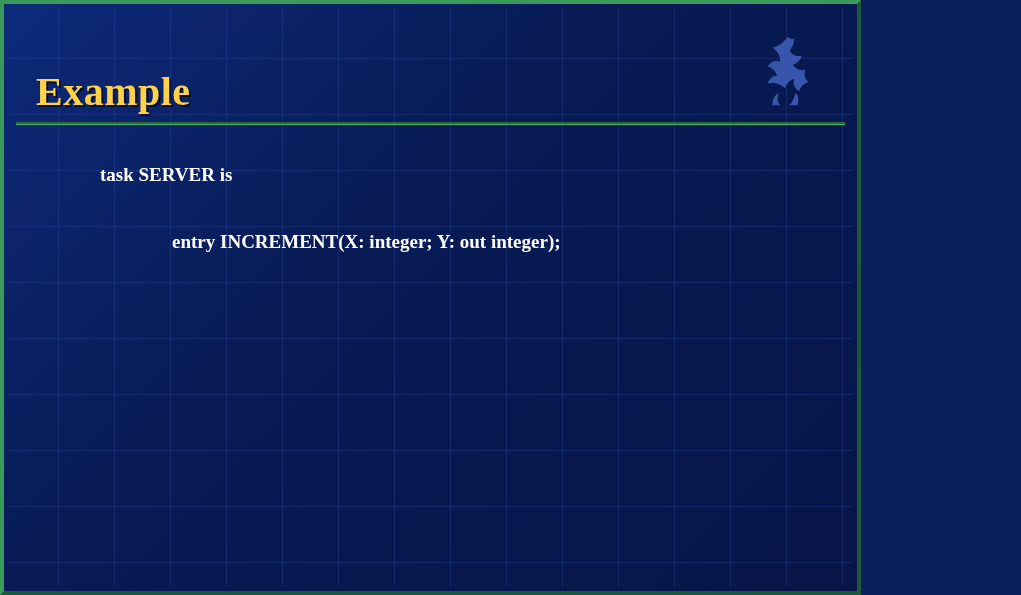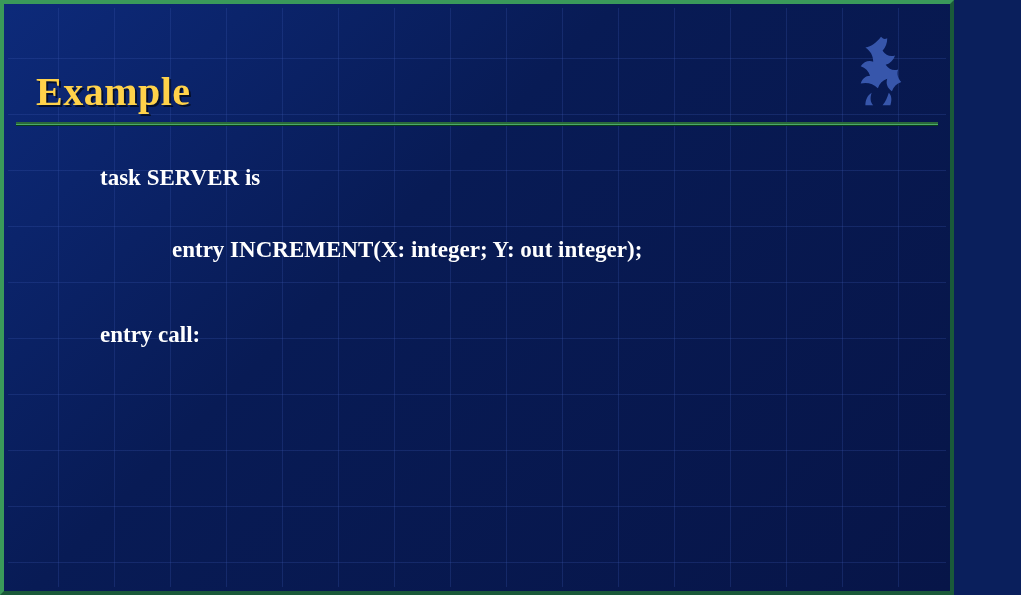--- a/index.html
+++ b/index.html
@@ -3,21 +3,21 @@
 <meta charset="utf-8">
 <style>
   * { box-sizing: border-box; margin: 0; padding: 0; }
   html, body { width: 1021px; height: 595px; overflow: hidden; }
   body {
     font-family: Georgia, 'Times New Roman', serif;
     background: #0a1f5c;
     position: relative;
   }
   .slide {
-    width: 954px;
+    width: 861px;
     height: 595px;
     position: relative;
     background:
       linear-gradient(135deg, #0d2a7a 0%, #081b55 40%, #071548 100%);
     border: 4px solid #2a7a4a;
     border-top-color: #3a9a5a;
     border-left-color: #3a9a5a;
     border-right-color: #1a5a3a;
     border-bottom-color: #1a5a3a;
   }
@@ -60,21 +60,21 @@
     border-top: 2px solid #2a6a3a;
     border-bottom: 1px solid #4aaa6a;
     box-shadow: 0 1px 0 #0a3a1a;
   }
   .content {
     position: absolute;
     left: 96px;
     right: 60px;
     top: 160px;
     color: #ffffff;
-    font-size: 23px;
+    font-size: 19px;
     line-height: 1.2;
     font-weight: bold;
   }
   .content .line { margin-bottom: 22px; white-space: pre; }
   .indent1 { padding-left: 72px; margin-top: 44px; }
   .gap { height: 36px; }
 </style>
 </head>
 <body>
 
@@ -91,15 +91,14 @@
     </svg>
   </div>
 
   <div class="title">Example</div>
   <div class="title-rule"></div>
 
   <div class="content">
     <div class="line">task SERVER is</div>
     <div class="line indent1">entry INCREMENT(X: integer; Y: out integer);</div>
     <div class="gap"></div>
-    <div class="line">entry call:</div>
   </div>
 </div>
 
 </body></html>

